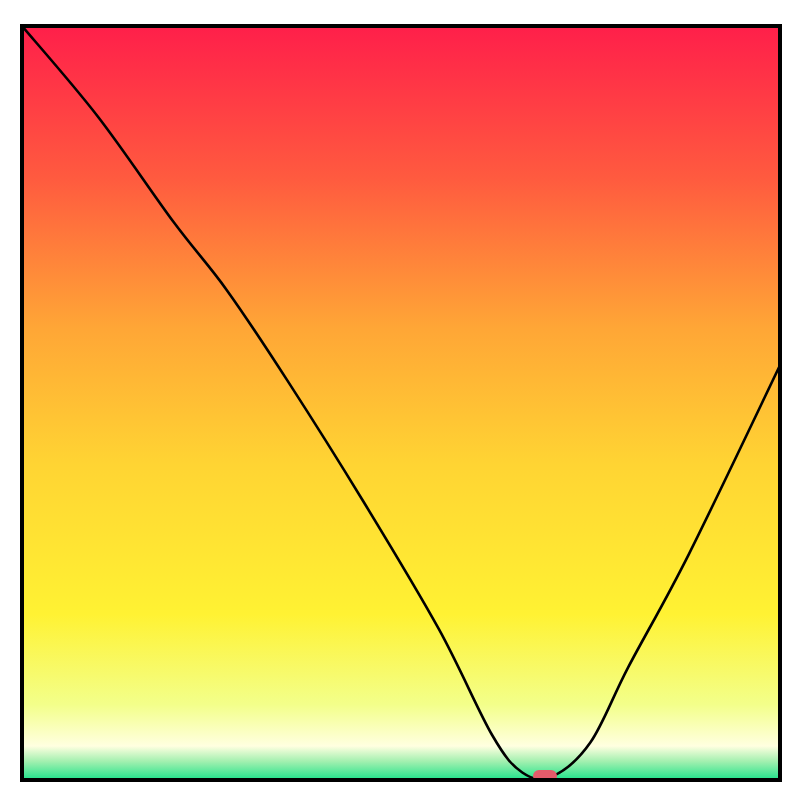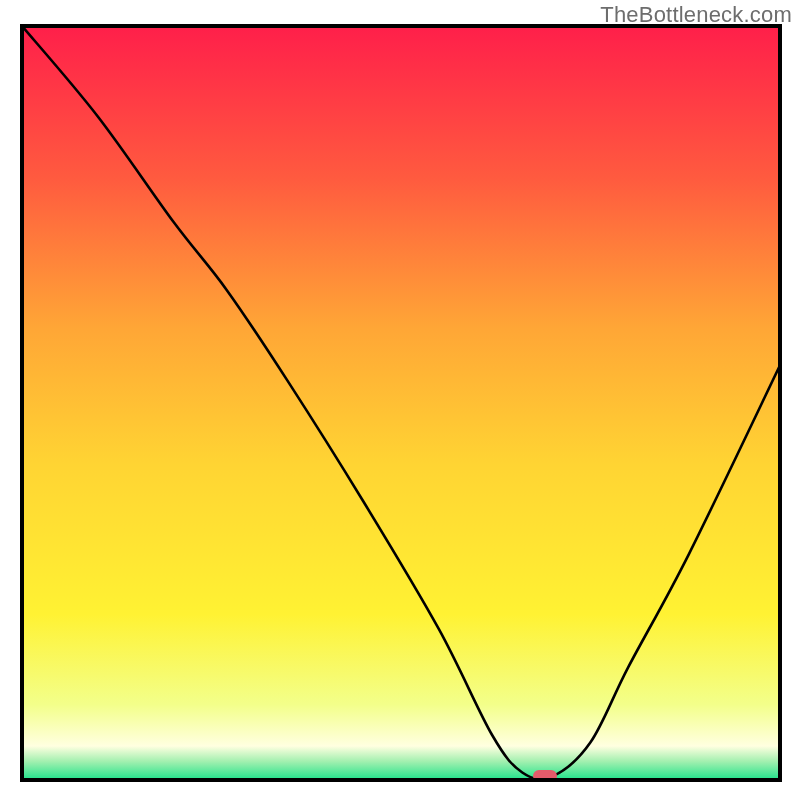--- a/index.html
+++ b/index.html
@@ -27,21 +27,20 @@
   svg.plot {
     position: absolute;
     left: 0;
     top: 0;
   }
 </style>
 </head>
 <body>
 
 <div class="container">
-  <div class="watermark">TheBottleneck.com</div>
   <svg class="plot" width="800" height="800">
     <defs>
       <linearGradient id="bg-grad" x1="0" y1="0" x2="0" y2="1">
           <stop offset="0%" stop-color="#ff1f4a"></stop>
           <stop offset="20%" stop-color="#ff5a3f"></stop>
           <stop offset="40%" stop-color="#ffa636"></stop>
           <stop offset="57.99999999999999%" stop-color="#ffd433"></stop>
           <stop offset="78%" stop-color="#fff233"></stop>
           <stop offset="90%" stop-color="#f3ff8a"></stop>
           <stop offset="95.5%" stop-color="#ffffe0"></stop>

